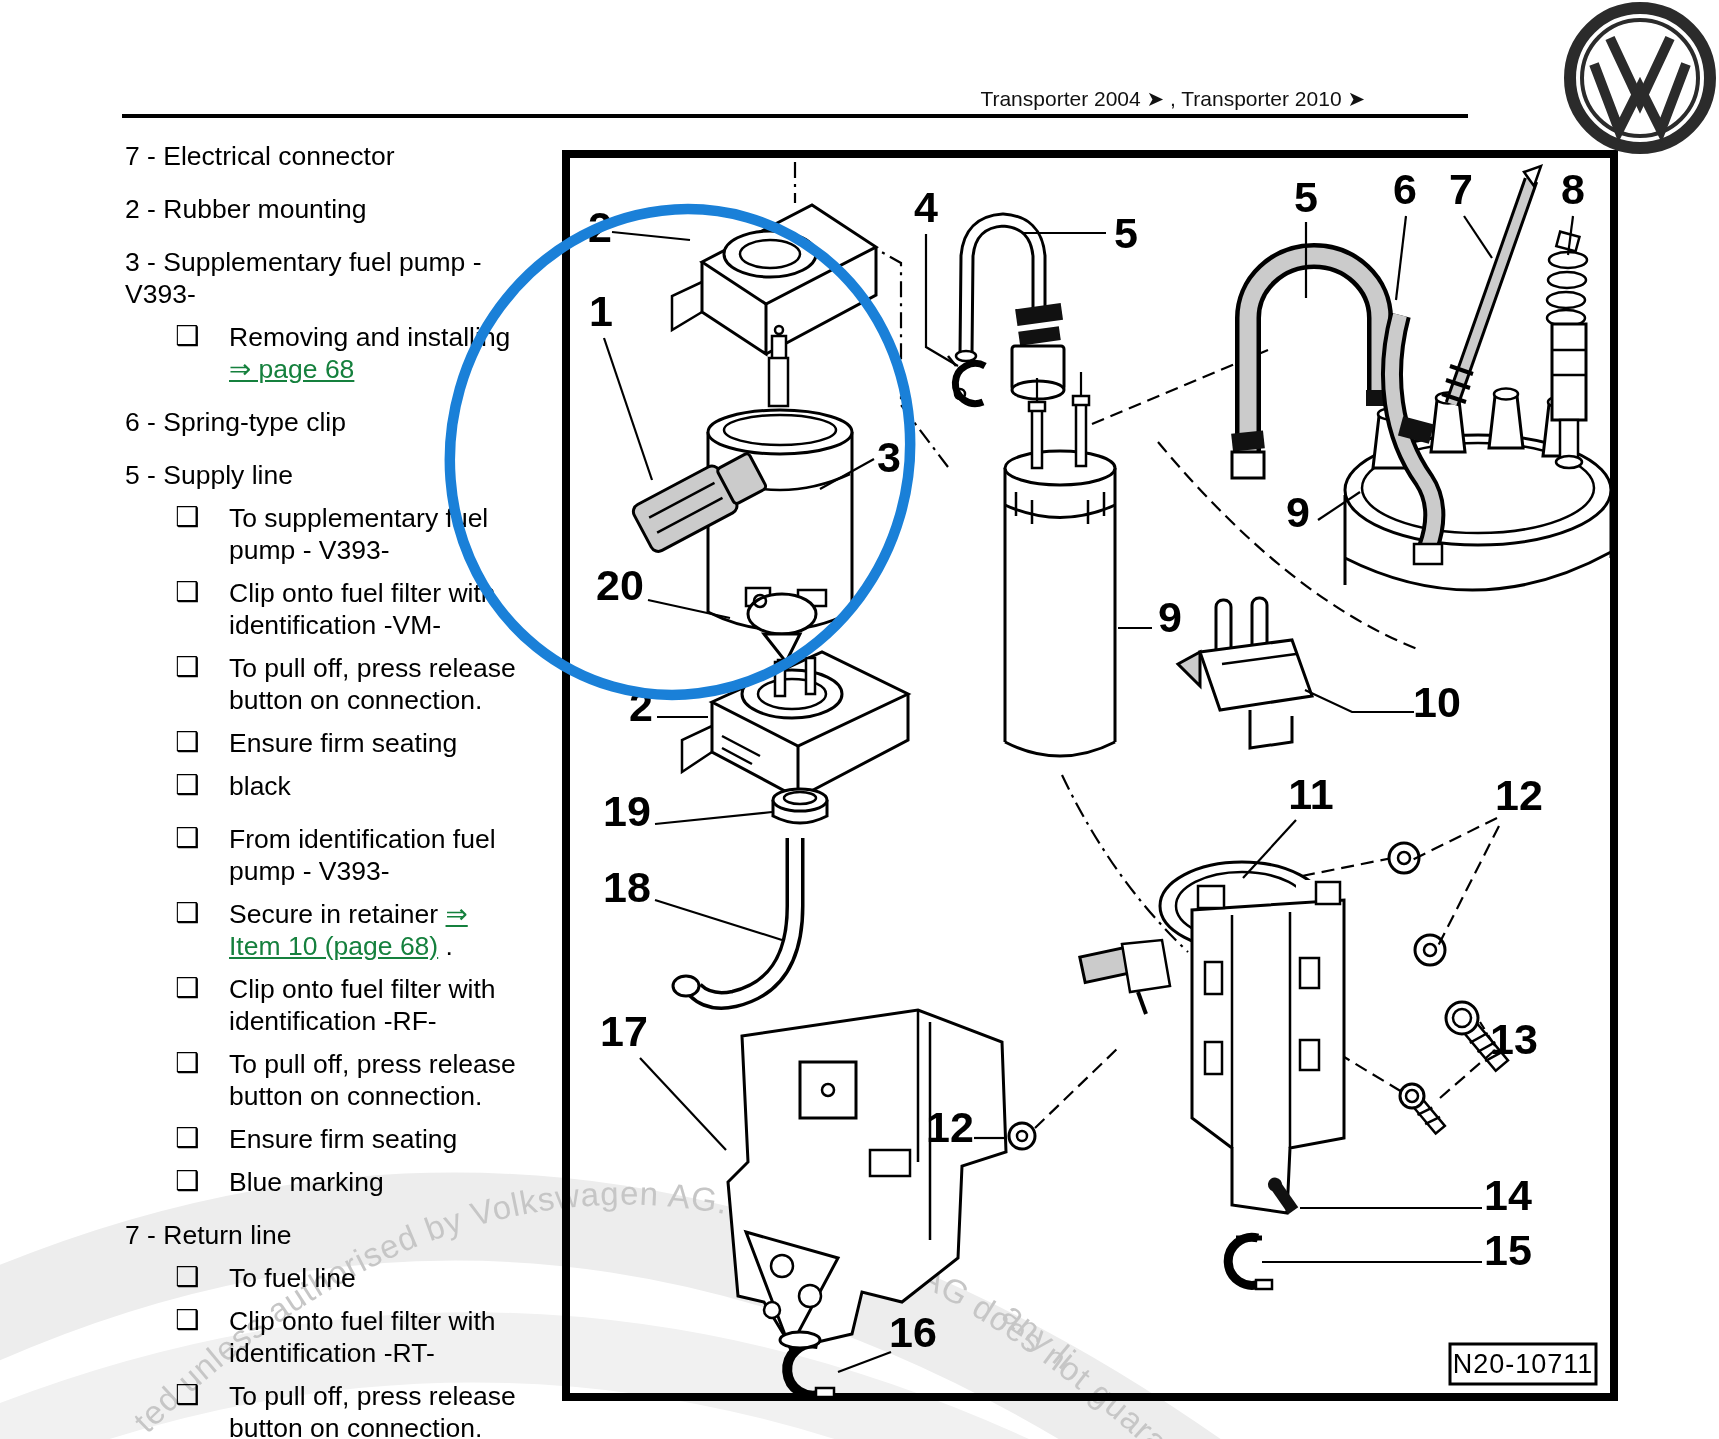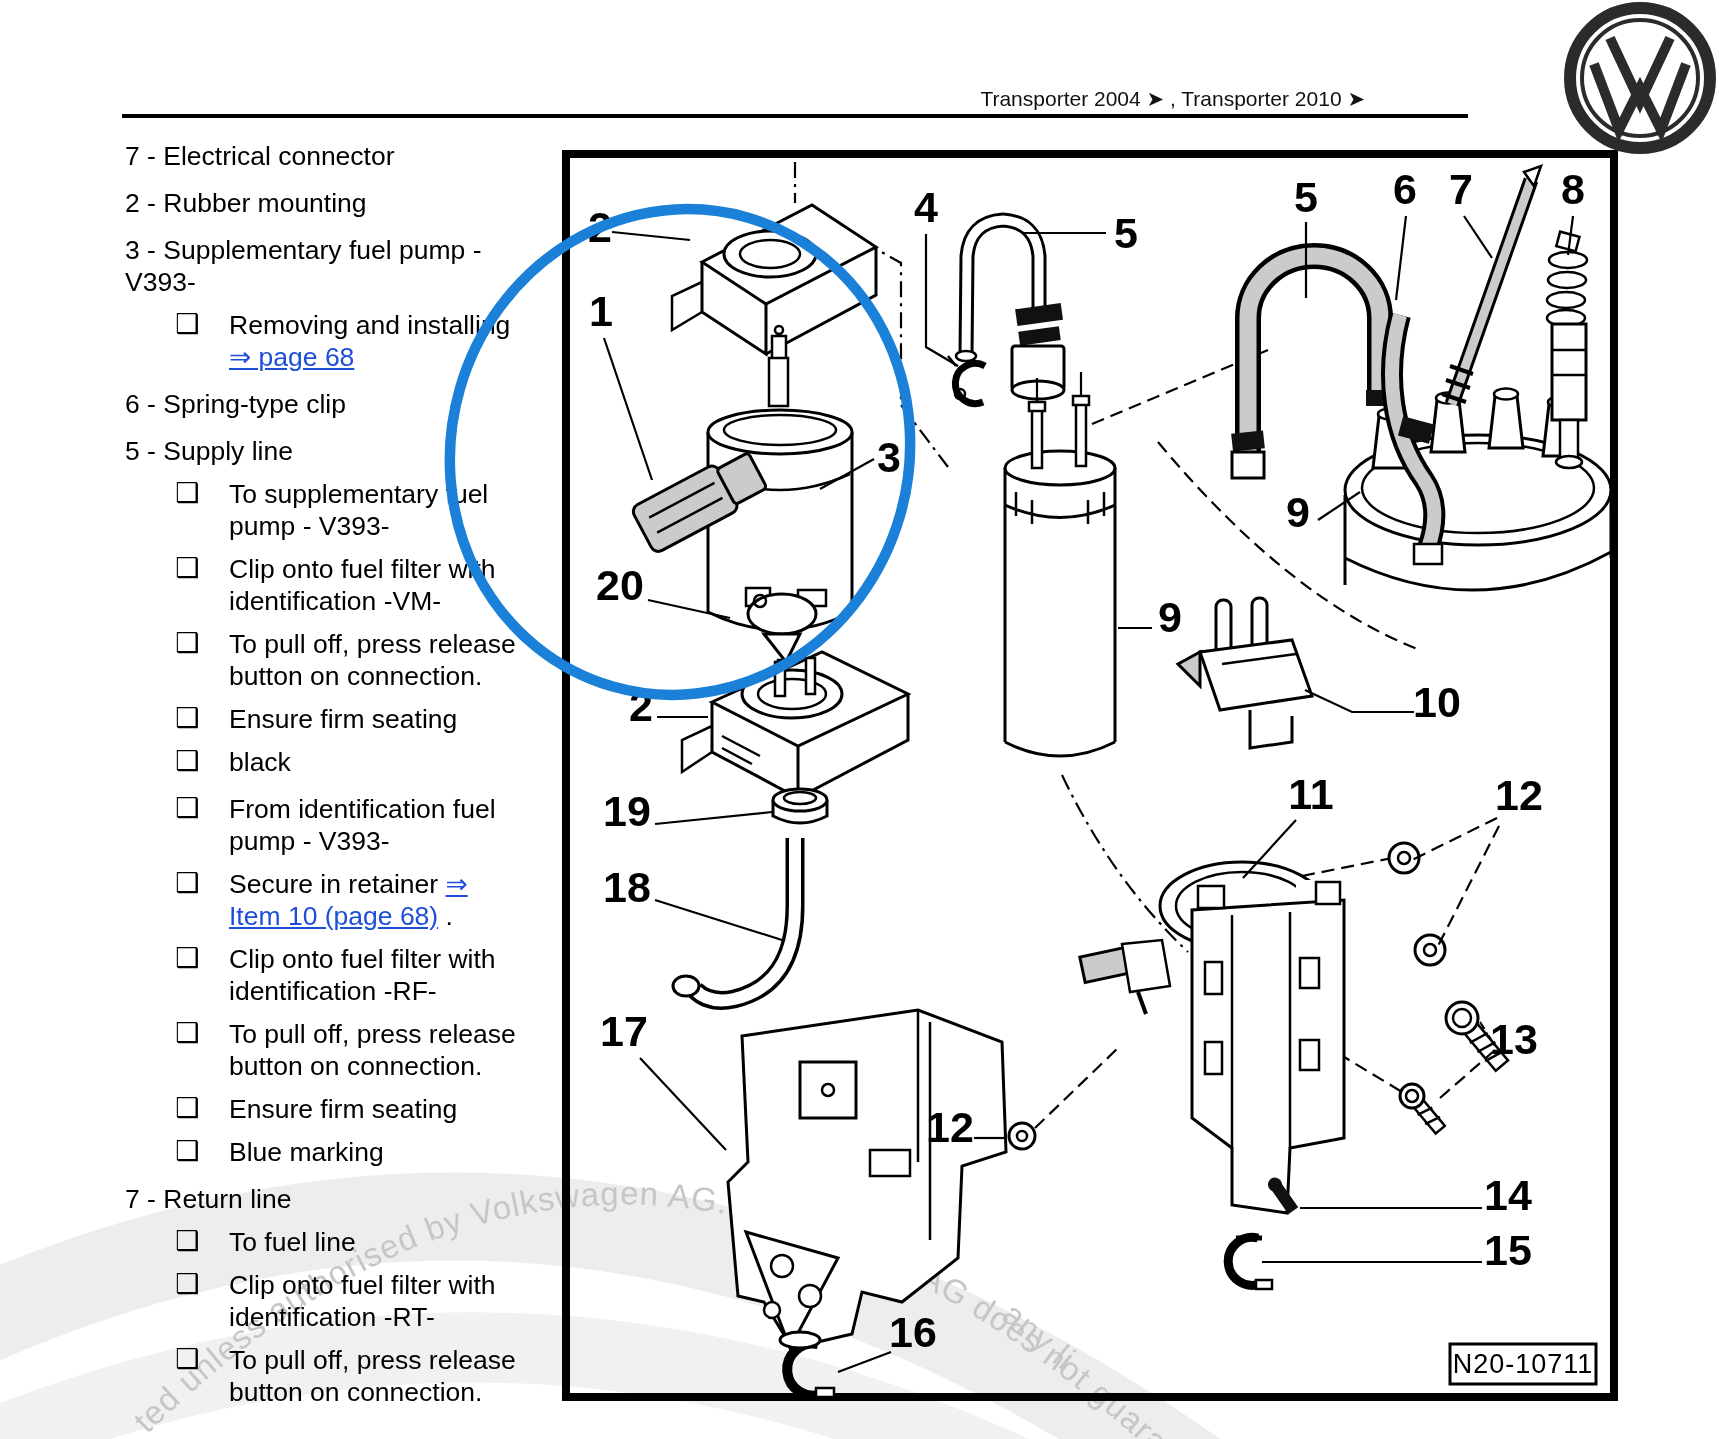--- a/index.html
+++ b/index.html
@@ -4,25 +4,25 @@
 <style>
   html,body{margin:0;padding:0;background:#fff;}
   .page{position:relative;width:1719px;height:1439px;background:#fff;overflow:hidden;
         font-family:"Liberation Sans",sans-serif;color:#000;}
   
   .hdr{position:absolute;top:46px;right:354px;text-align:right;font-size:21px;line-height:34px;color:#111;z-index:4;margin-top:36px;}
   .hdr-rule{position:absolute;left:122px;top:114px;width:1346px;height:4px;background:#000;z-index:4;}
   .logo{position:absolute;left:1562px;top:0px;z-index:4;}
   
   .plist{position:absolute;left:125px;top:140px;width:402px;font-size:26.5px;line-height:32px;z-index:2;}
-  .pl-item{margin-top:15px;}
+  .pl-item{margin-top:21px;}
   .pl-item:first-child{margin-top:0;}
   .pl-sub{position:relative;margin:11px 0 0 50px;padding-left:54px;width:292px;}
   .pl-bullet{position:absolute;left:0;top:-1px;font-size:27px;font-family:"DejaVu Sans",sans-serif;}
-  .link{color:#1d4ed8;text-decoration:underline;}
+  .link{color:#15803d;text-decoration:underline;}
   
   .lay{position:absolute;left:0;top:0;}
   #wm{z-index:0;}
   #diag{z-index:3;}
   #hl{z-index:5;pointer-events:none;}
   #diag text.co{font-family:"Liberation Sans",sans-serif;font-size:43px;font-weight:bold;fill:#000;text-anchor:middle;}
   #diag .fig-id{font-size:27px;font-weight:normal;letter-spacing:1px;text-anchor:middle;fill:#000;
                 font-family:"Liberation Sans",sans-serif;}
   .wm-text{font-family:"Liberation Sans",sans-serif;font-size:33px;fill:#c6c6c6;letter-spacing:1px;}
   

